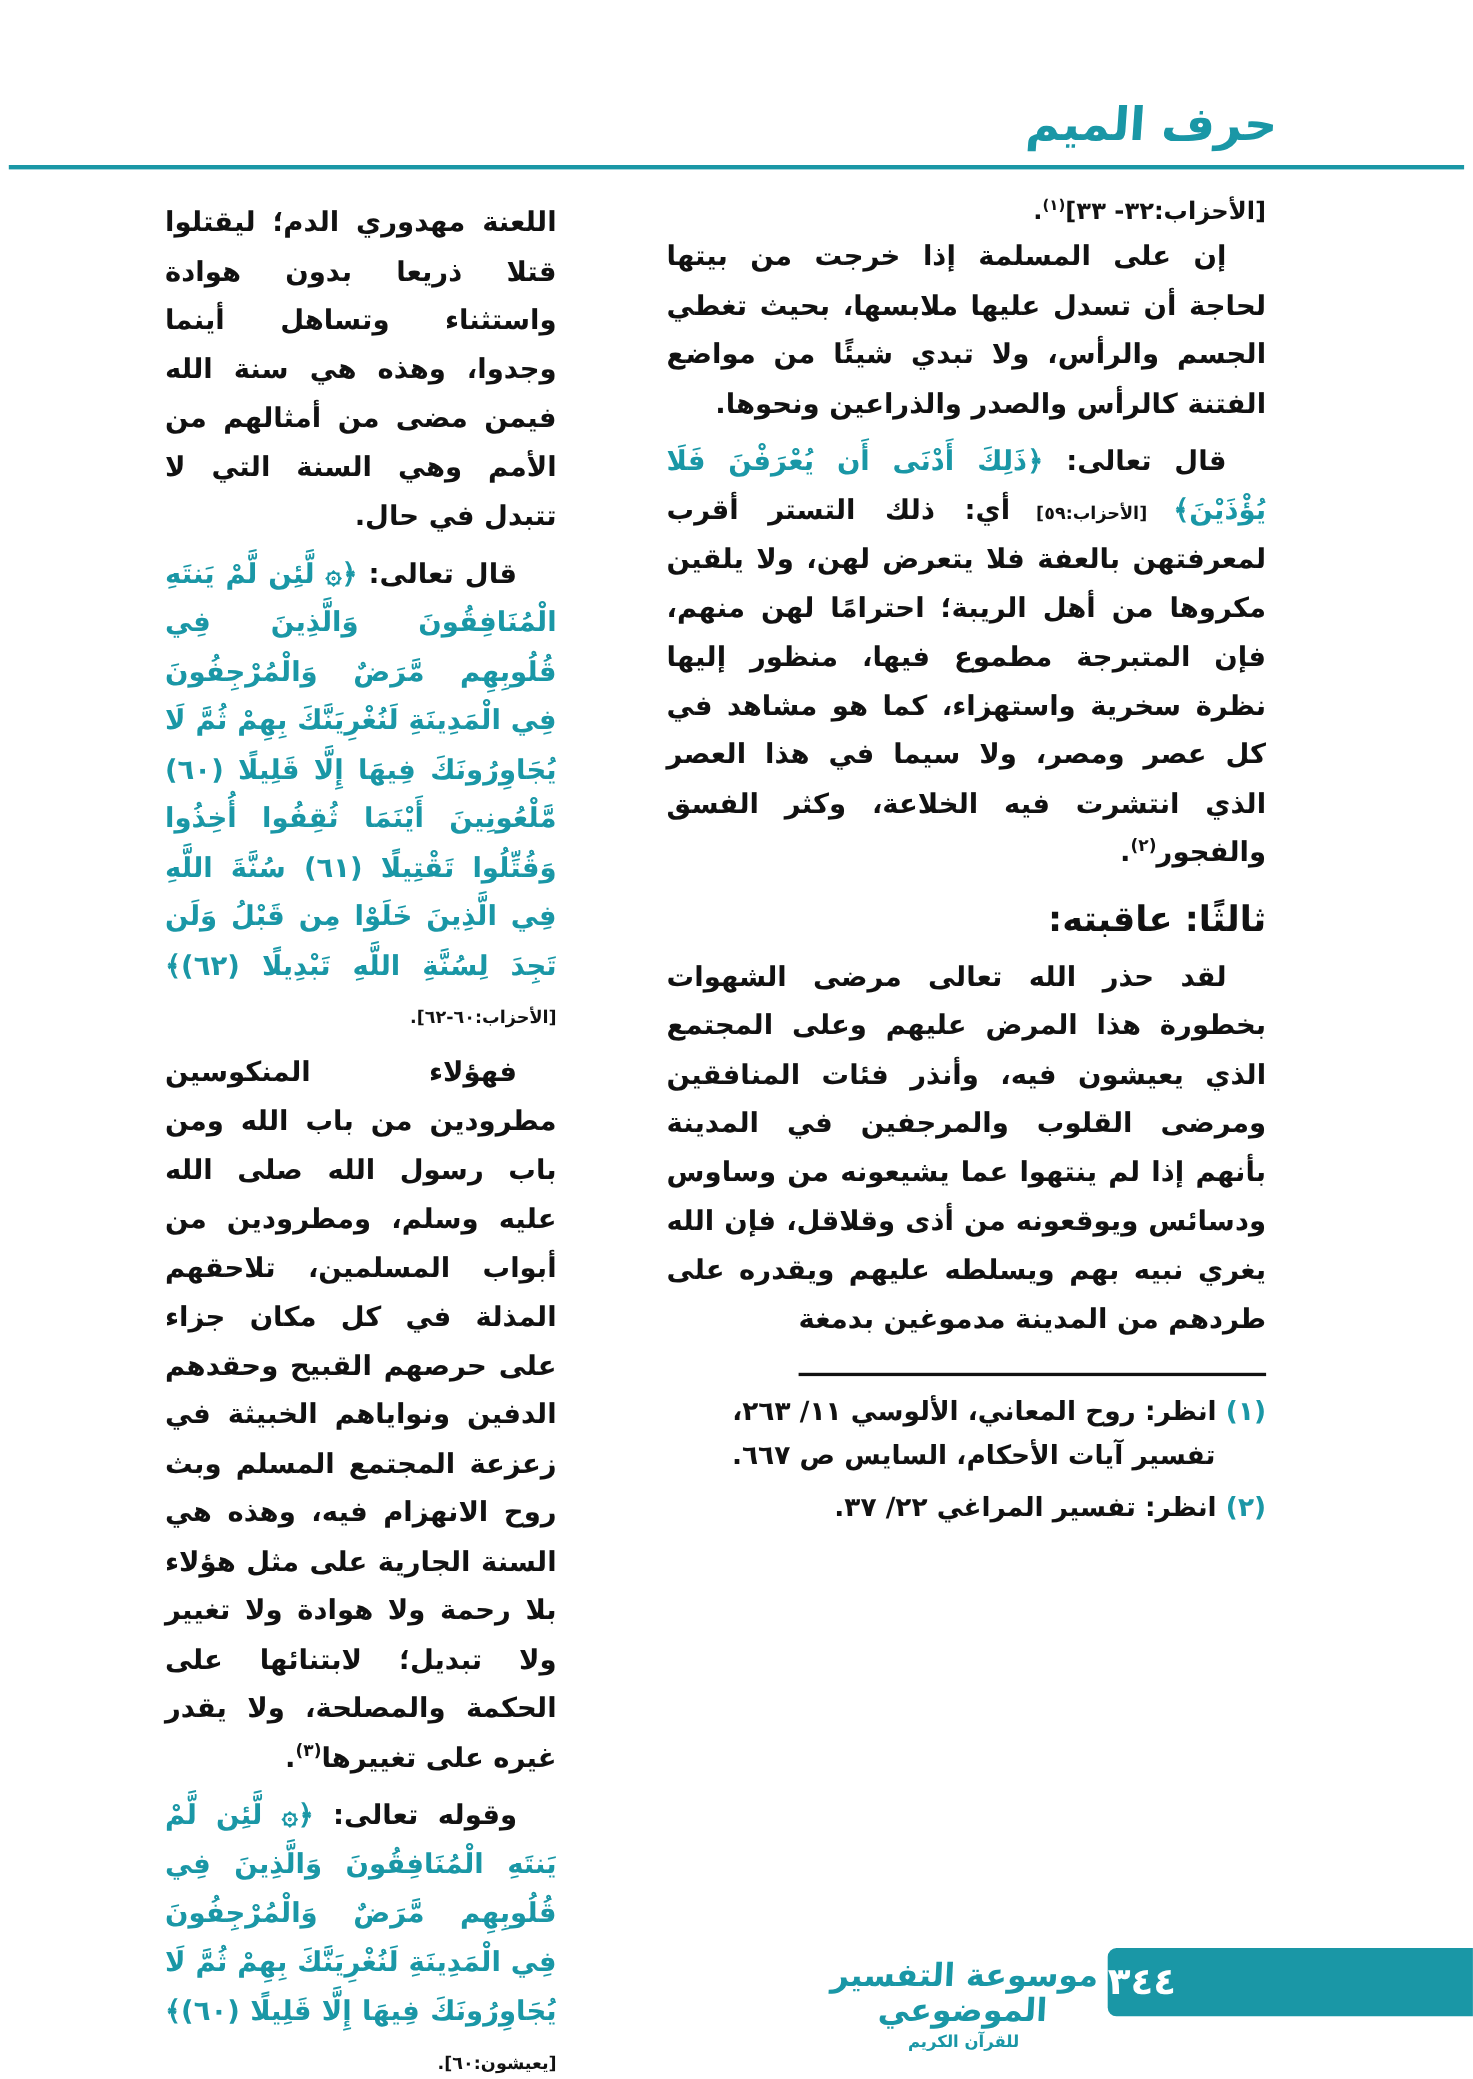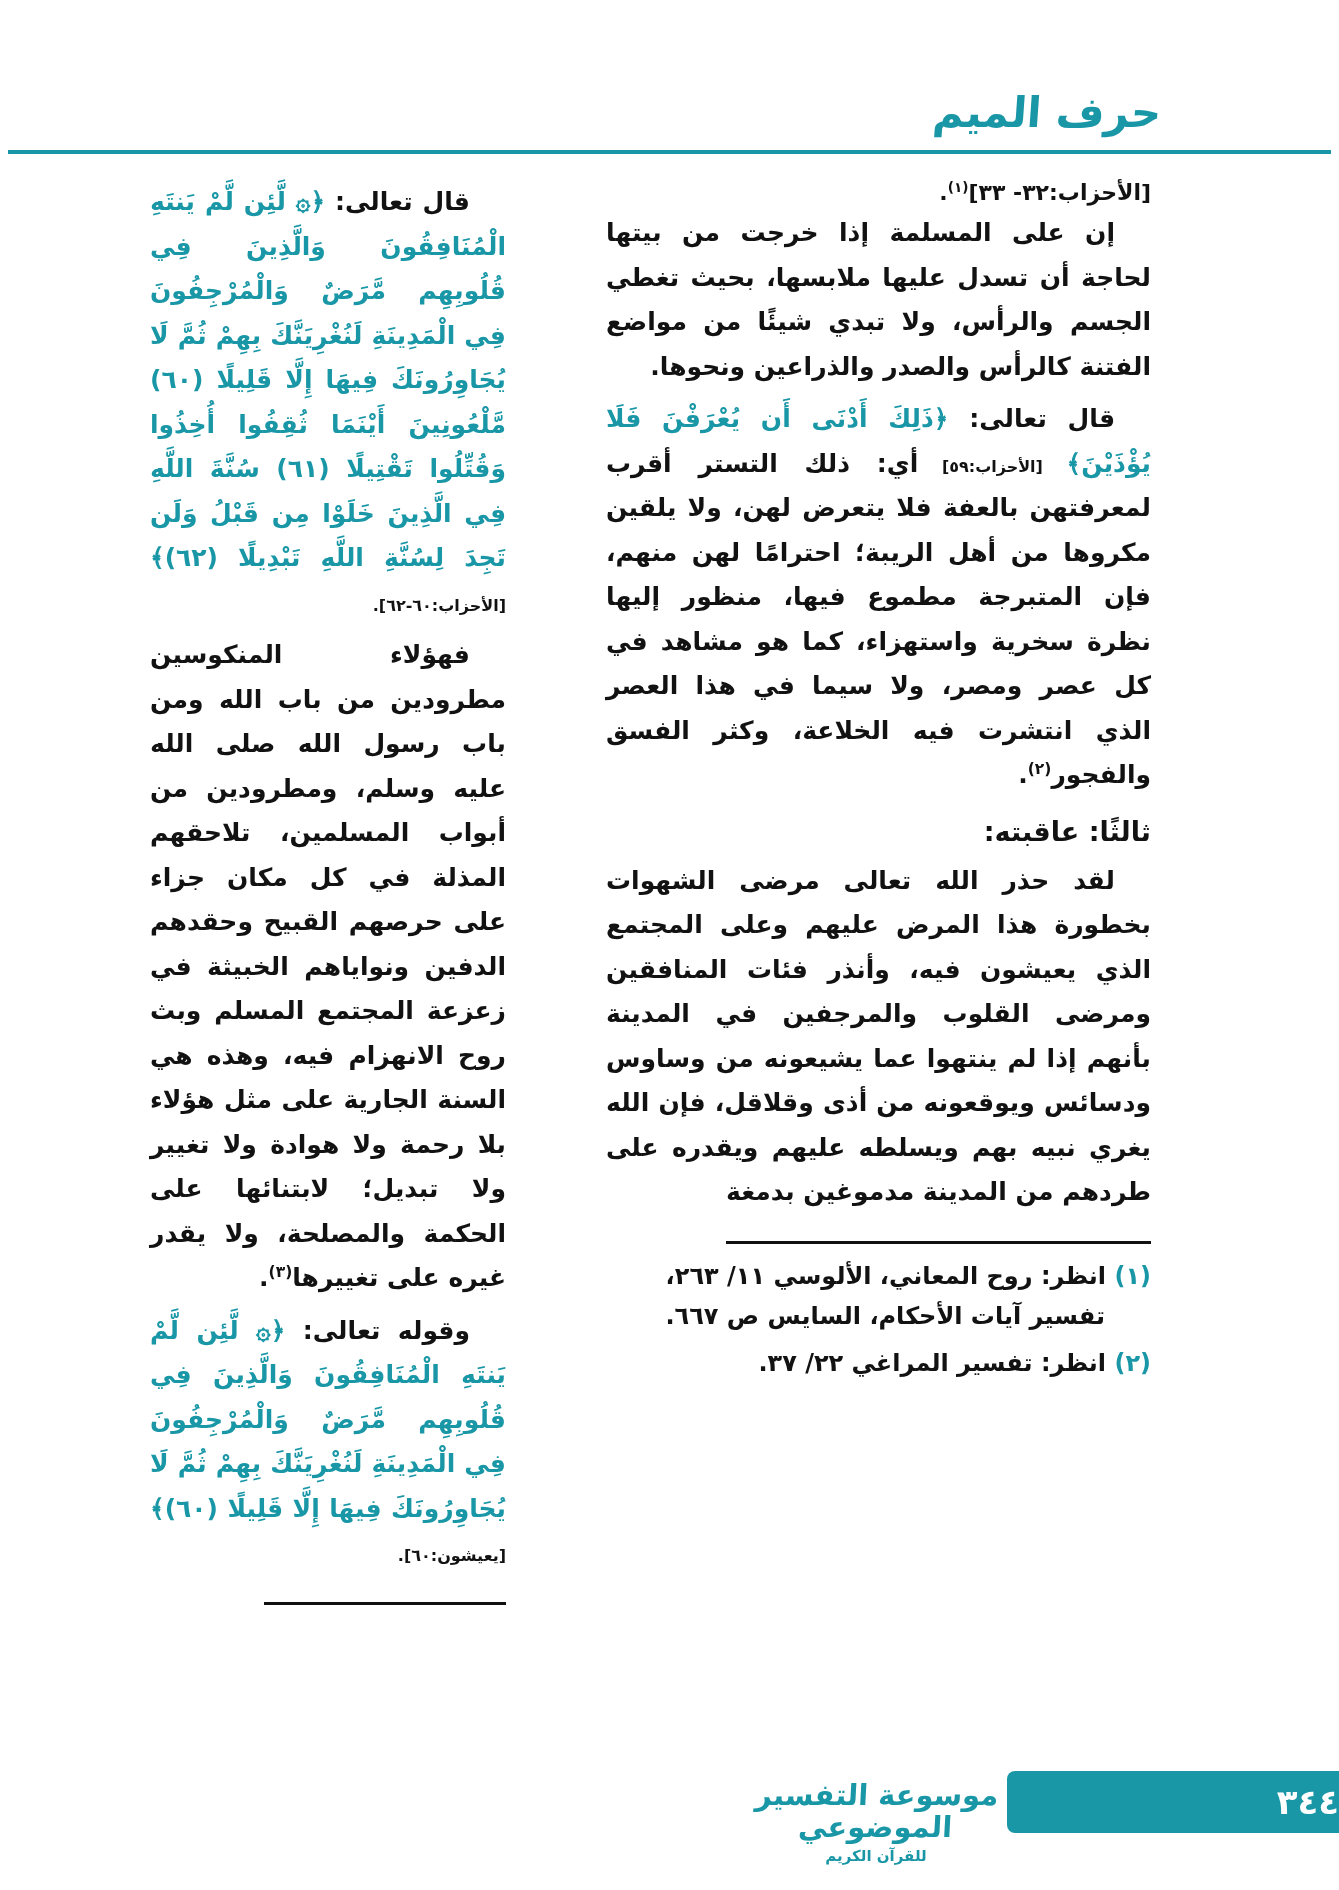--- a/index.html
+++ b/index.html
@@ -63,21 +63,21 @@
   }
   .verse { color: var(--accent); }
   .vref { font-size: 16px; color: var(--ink); }
   .sup {
     font-size: 0.62em;
     vertical-align: super;
     line-height: 0;
   }
   .heading {
     margin: 18px 0 12px 0;
-    font-size: 27px;
+    font-size: 32px;
     font-weight: bold;
     text-align: right;
     color: var(--ink);
   }
   
   .fn-block { margin-top: 26px; }
   .fn-rule {
     width: 78%;
     border-top: 3px solid #111;
     margin: 0 0 12px 0;
@@ -93,21 +93,21 @@
     text-indent: -46px;
   }
   .fn-marker { color: var(--accent); }
   
   .page-band {
     position: absolute;
     right: 0; bottom: 57px;
     width: 332px; height: 62px;
     background: var(--accent);
     border-radius: 8px 0 0 8px;
-    display: flex; align-items: center; justify-content: flex-start;
+    display: flex; align-items: center; justify-content: flex-end;
     color: #ffffff;
     font-size: 34px;
     font-weight: bold;
   }
   .logo {
     position: absolute;
     right: 338px; bottom: 26px;
     width: 250px;
     text-align: center;
     color: var(--accent);
@@ -147,20 +147,21 @@
       <p class="para indent">لقد حذر الله تعالى مرضى الشهوات بخطورة هذا المرض عليهم وعلى المجتمع الذي يعيشون فيه، وأنذر فئات المنافقين ومرضى القلوب والمرجفين في المدينة بأنهم إذا لم ينتهوا عما يشيعونه من وساوس ودسائس ويوقعونه من أذى وقلاقل، فإن الله يغري نبيه بهم ويسلطه عليهم ويقدره على طردهم من المدينة مدموغين بدمغة</p>
 
       <div class="fn-block">
         <div class="fn-rule"></div>
         <p class="footnote"><span class="fn-marker">(١)</span> <span>انظر: روح المعاني، الألوسي ١١/ ٢٦٣، تفسير آيات الأحكام، السايس ص ٦٦٧.</span></p>
         <p class="footnote"><span class="fn-marker">(٢)</span> <span>انظر: تفسير المراغي ٢٢/ ٣٧.</span></p>
       </div>
     </section>
 
     <section class="col col-left">
+      <p class="para">اللعنة مهدوري الدم؛ ليقتلوا قتلا ذريعا بدون هوادة واستثناء وتساهل أينما وجدوا، وهذه هي سنة الله فيمن مضى من أمثالهم من الأمم وهي السنة التي لا تتبدل في حال.</p>
 
       <p class="para indent"><span>قال تعالى: </span><span class="verse">﴿۞ لَّئِن لَّمْ يَنتَهِ الْمُنَافِقُونَ وَالَّذِينَ فِي قُلُوبِهِم مَّرَضٌ وَالْمُرْجِفُونَ فِي الْمَدِينَةِ لَنُغْرِيَنَّكَ بِهِمْ ثُمَّ لَا يُجَاوِرُونَكَ فِيهَا إِلَّا قَلِيلًا (٦٠) مَّلْعُونِينَ أَيْنَمَا ثُقِفُوا أُخِذُوا وَقُتِّلُوا تَقْتِيلًا (٦١) سُنَّةَ اللَّهِ فِي الَّذِينَ خَلَوْا مِن قَبْلُ وَلَن تَجِدَ لِسُنَّةِ اللَّهِ تَبْدِيلًا (٦٢)﴾</span><span class="vref"> [الأحزاب:٦٠-٦٢].</span></p>
 
       <p class="para indent"><span>فهؤلاء المنكوسين مطرودين من باب الله ومن باب رسول الله صلى الله عليه وسلم، ومطرودين من أبواب المسلمين، تلاحقهم المذلة في كل مكان جزاء على حرصهم القبيح وحقدهم الدفين ونواياهم الخبيثة في زعزعة المجتمع المسلم وبث روح الانهزام فيه، وهذه هي السنة الجارية على مثل هؤلاء بلا رحمة ولا هوادة ولا تغيير ولا تبديل؛ لابتنائها على الحكمة والمصلحة، ولا يقدر غيره على تغييرها</span><sup class="sup">(٣)</sup><span>.</span></p>
 
       <p class="para indent"><span>وقوله تعالى: </span><span class="verse">﴿۞ لَّئِن لَّمْ يَنتَهِ الْمُنَافِقُونَ وَالَّذِينَ فِي قُلُوبِهِم مَّرَضٌ وَالْمُرْجِفُونَ فِي الْمَدِينَةِ لَنُغْرِيَنَّكَ بِهِمْ ثُمَّ لَا يُجَاوِرُونَكَ فِيهَا إِلَّا قَلِيلًا (٦٠)﴾</span><span class="vref"> [يعيشون:٦٠].</span></p>
 
       <div class="fn-block">
         <div class="fn-rule short"></div>
       </div>

